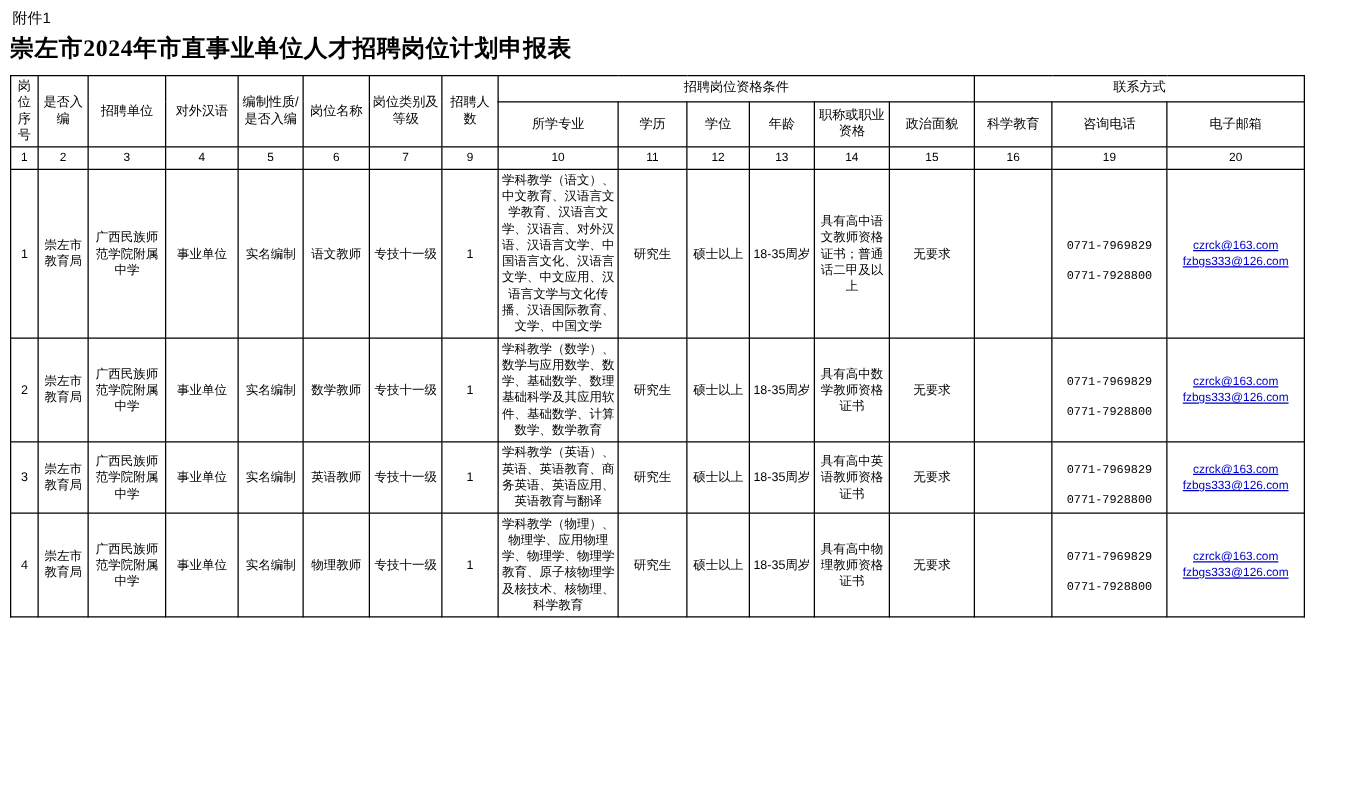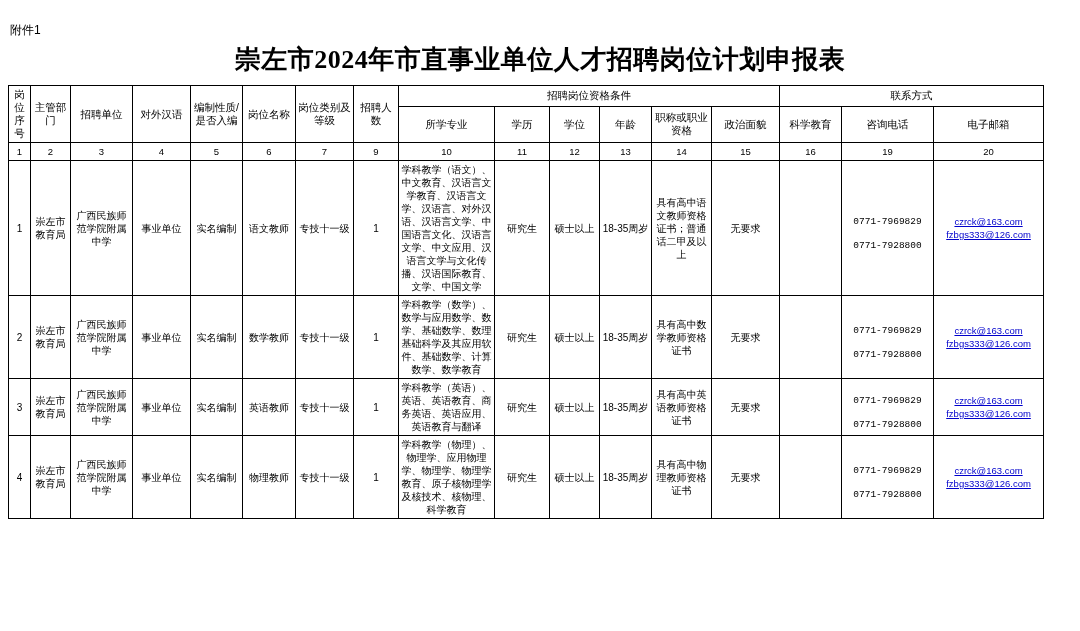--- a/index.html
+++ b/index.html
@@ -12,31 +12,30 @@
     height: 631px;
     font-family: "Liberation Sans", sans-serif;
     color: #000000;
     overflow: hidden;
   }
   .page {
     position: relative;
     width: 1080px;
     height: 631px;
     box-sizing: border-box;
-    padding: 22px 8px 0 8px;
+    padding: 6px 8px 0 8px;
   }
   .attach-label {
     font-size: 12px;
     line-height: 16px;
     margin: 0 0 4px 2px;
     font-family: "Liberation Sans", sans-serif;
   }
   .doc-title {
-    text-align: center;
-    font-size: 26px;
+    font-size: 19px;
     font-weight: bold;
     letter-spacing: 0.5px;
     margin: 4px 0 8px 0;
     font-family: "Liberation Serif", serif;
   }
   table.plan {
     border-collapse: collapse;
     width: 912px;
     table-layout: fixed;
     font-size: 10px;
@@ -123,21 +122,21 @@
         <col class="col-12">
       <col class="col-13">
         <col class="col-14">
         <col class="col-15">
         <col class="col-16">
       <col class="col-17">
     </colgroup>
     <thead>
       <tr>
         <th rowspan="2">岗位序号</th>
-        <th rowspan="2">主管部门</th>
+        <th rowspan="2">是否入编</th>
         <th rowspan="2">招聘单位</th>
         <th rowspan="2">对外汉语</th>
         <th rowspan="2">编制性质/是否入编</th>
         <th rowspan="2">岗位名称</th>
         <th rowspan="2">岗位类别及等级</th>
         <th rowspan="2">招聘人数</th>
         <th colspan="6">招聘岗位资格条件</th>
         <th colspan="3">联系方式</th>
       </tr>
       <tr>

